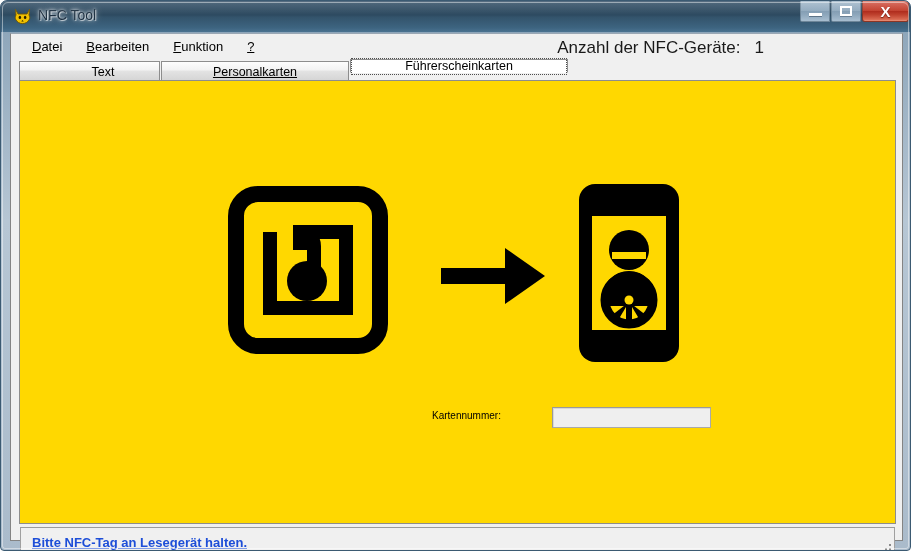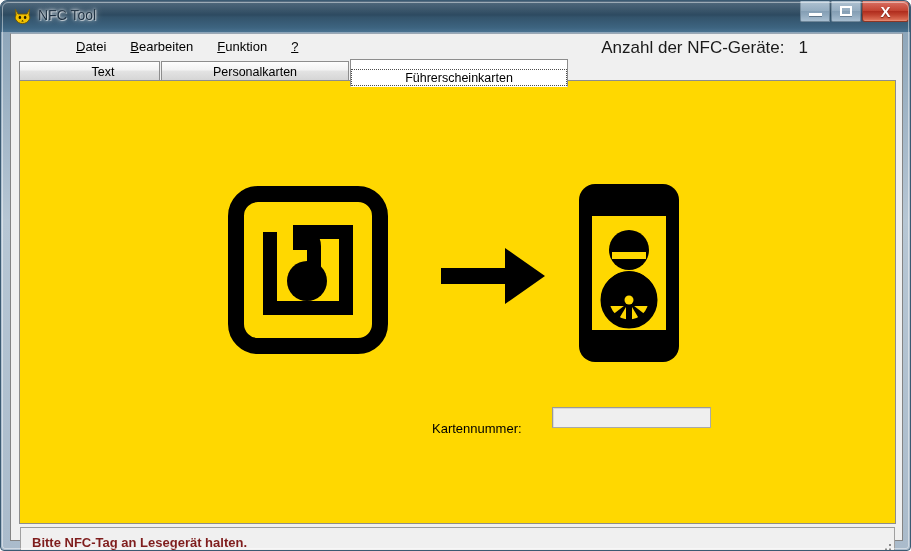--- a/index.html
+++ b/index.html
@@ -142,21 +142,20 @@
 
   
   .menubar {
     position: absolute;
     left: 0; top: 0;
     width: 763px;
     height: 24px;
     background: #f0f0f0;
     display: flex;
     align-items: center;
-    margin-left: 44px;
   }
   .menu-item {
     font-size: 13px;
     color: #000000;
     padding: 3px 9px 3px 9px;
     margin-left: 6px;
     white-space: nowrap;
     cursor: default;
   }
   .menu-item:first-child { margin-left: 12px; }
@@ -189,39 +188,38 @@
     border-bottom: none;
     font-size: 12.5px;
     color: #000;
     display: flex;
     align-items: center;
     justify-content: center;
     cursor: default;
   }
   .tab.active {
     top: 0;
-    height: 28px;
+    height: 14px;
     background: #ffffff;
     border: 1px solid #8d8d8d;
     border-bottom: 1px solid #ffffff;
     z-index: 4;
-    align-items: flex-end;
   }
   .tab.active .tab-focus {
     border: 1px dotted #4d4d4d;
     padding: 1px 8px;
     width: 100%;
     height: 17px;
     box-sizing: border-box;
     display: flex;
     align-items: center;
     justify-content: center;
   }
   .tab-0 { left: 0px;   width: 141px; padding-left: 27px; }
-  .tab-1 { left: 142px; width: 188px; }
+  .tab-1 { left: 142px; width: 188px; text-decoration: underline; }
   .tab-2 { left: 331px; width: 218px; }
 
   
   .tabpage {
     position: absolute;
     left: 8px;
     top: 46px;
     width: 877px;
     height: 444px;
     box-sizing: border-box;
@@ -258,22 +256,22 @@
   .cardnum-row {
     position: absolute;
     left: 0;
     top: 326px;
     width: 877px;
     height: 24px;
   }
   .cardnum-label {
     position: absolute;
     left: 412px;
-    top: 14px;
-    font-size: 13px;
+    top: 3px;
+    font-size: 10px;
     color: #000000;
     white-space: nowrap;
   }
   .cardnum-input {
     position: absolute;
     left: 532px;
     top: 0px;
     width: 159px;
     height: 21px;
     box-sizing: border-box;
@@ -300,22 +298,23 @@
     background: #f0f0f0;
     border: 1px solid #a0a0a0;
     border-top-color: #9b9b9b;
   }
   .status-text {
     position: absolute;
     left: 11px;
     top: 7px;
     font-size: 13px;
     font-weight: bold;
-    color: #7f1d1d;
+    color: #1d4ed8;
     white-space: nowrap;
+    text-decoration: underline;
   }
   .resize-grip {
     position: absolute;
     right: 3px;
     bottom: 3px;
     width: 13px;
     height: 13px;
   }
   .resize-grip i {
     position: absolute;

